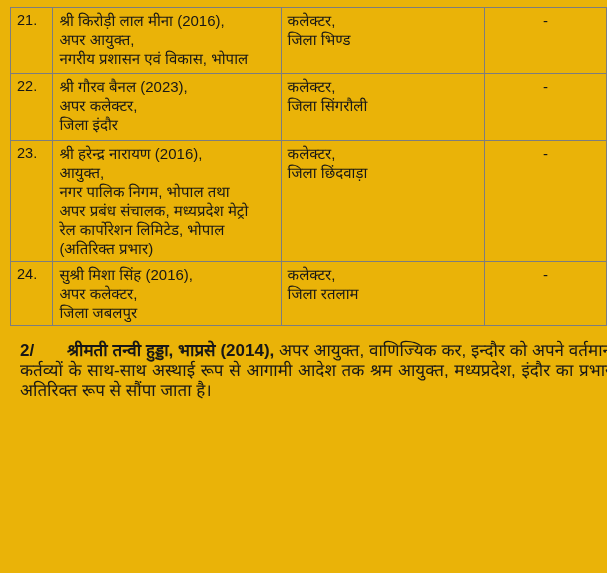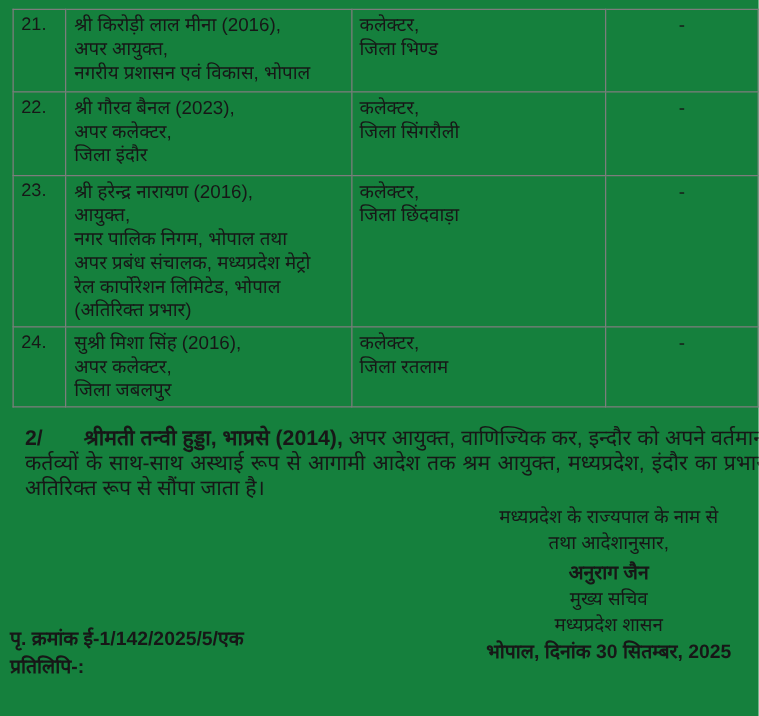--- a/index.html
+++ b/index.html
@@ -4,21 +4,21 @@
 <style>
   html, body {
     margin: 0;
     padding: 0;
     background: #ffffff;
   }
   .page {
     position: relative;
     width: 607px;
     height: 573px;
-    background: #15803d;
+    background: #eab308;
     font-family: "Liberation Sans", "DejaVu Sans", sans-serif;
     color: #171717;
     overflow: hidden;
   }
 
   
   table.transfer-table {
     position: absolute;
     top: 7px;
     left: 10px;
@@ -156,27 +156,15 @@
         </td>
         <td class="col-rem">-</td>
       </tr>
     </tbody>
   </table>
 
   <div class="order-para">
     <span class="para-num">2/</span><span class="para-lead">श्रीमती तन्वी हुड्डा, भाप्रसे (2014),</span><span> अपर आयुक्त, वाणिज्यिक कर, इन्दौर को अपने वर्तमान कर्तव्यों के साथ-साथ अस्थाई रूप से आगामी आदेश तक श्रम आयुक्त, मध्यप्रदेश, इंदौर का प्रभार अतिरिक्त रूप से सौंपा जाता है।</span>
   </div>
 
-  <div class="sign-block">
-    <div>मध्यप्रदेश के राज्यपाल के नाम से</div>
-    <div>तथा आदेशानुसार,</div>
-    <div class="sign-name">अनुराग जैन</div>
-    <div>मुख्य सचिव</div>
-    <div>मध्यप्रदेश शासन</div>
-    <div class="sign-place-date">भोपाल, दिनांक 30  सितम्बर, 2025</div>
-  </div>
 
-  <div class="ref-block">
-    <div>पृ. क्रमांक ई-1/142/2025/5/एक</div>
-    <div>प्रतिलिपि-:</div>
-  </div>
 
 </div>
 
 </body></html>

